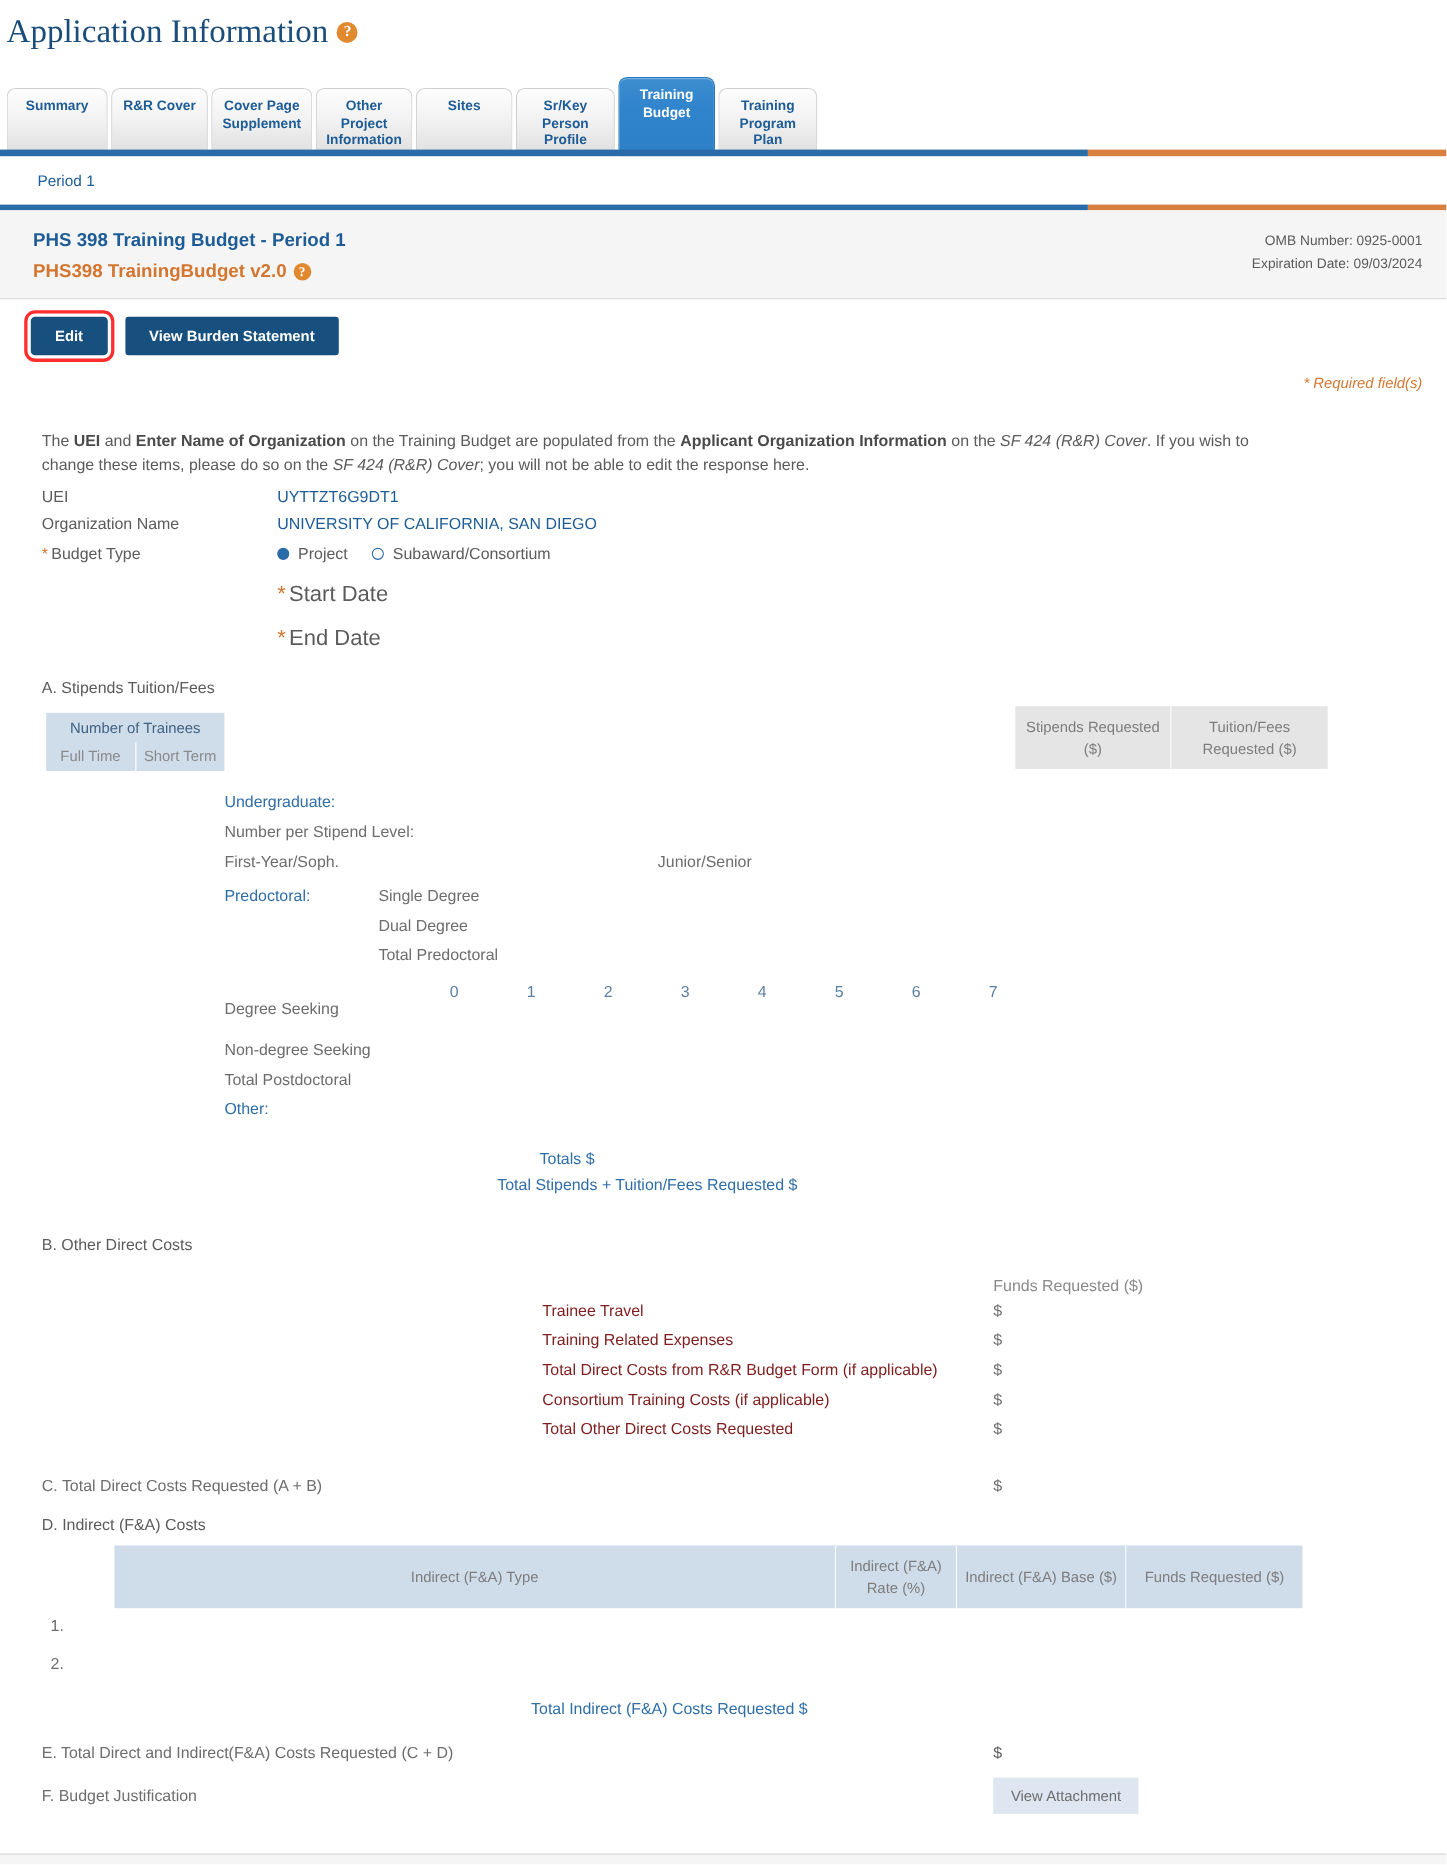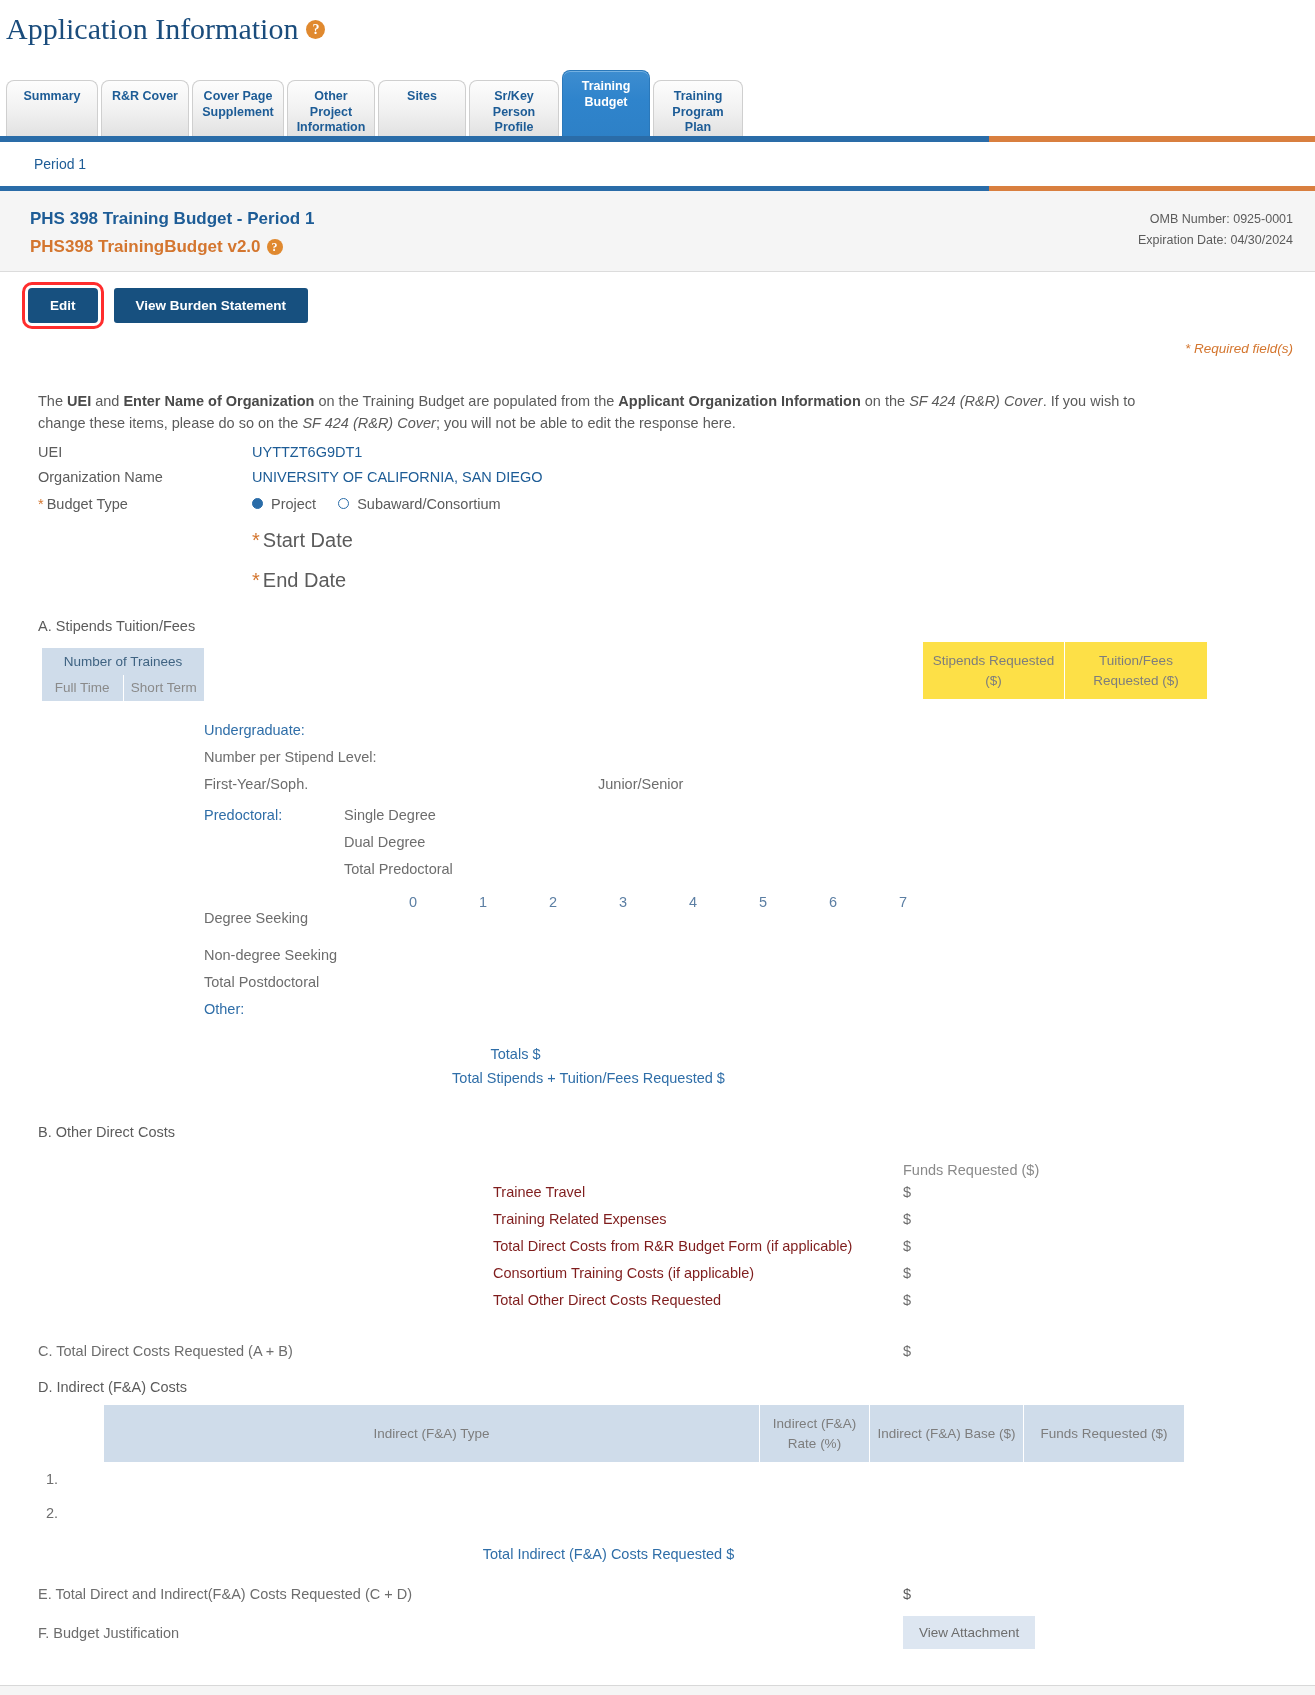--- a/index.html
+++ b/index.html
@@ -210,21 +210,21 @@
     flex:1;text-align:center;padding:5px 0 6px 0;color:#8a8a8a;font-size:13.5px;
   }
   .trainee-hdr .bottom div:first-child{ border-right:1px solid #ffffff;}
 
   .money-hdr{
     position:absolute; right:86px; top:-6px;
     display:flex;
   }
   .money-hdr div{
     width:142px;
-    background:#fde047;
+    background:#e5e5e5;
     color:#7d7d7d;
     font-size:13.5px;
     text-align:center;
     padding:9px 4px;
     line-height:1.45;
   }
   .money-hdr div:first-child{ border-right:1px solid #ffffff;}
 
   .rowline{ display:flex; align-items:baseline; min-height:27px;}
   .lbl-blue{ color:#2f6ea8; font-size:14.5px;}
@@ -375,21 +375,21 @@
 <div class="form-header">
   <div class="fh-left">
     <div class="t1">PHS 398 Training Budget - Period 1</div>
     <div class="t2">
       <span>PHS398 TrainingBudget v2.0</span>
       <span class="help-icon sm">?</span>
     </div>
   </div>
   <div class="fh-right">
     <div>OMB Number: 0925-0001</div>
-    <div>Expiration Date: 04/30/2024</div>
+    <div>Expiration Date: 09/03/2024</div>
   </div>
 </div>
 
 <div class="actions">
   <button class="btn outlined">Edit</button>
   <button class="btn">View Burden Statement</button>
 </div>
 
 <div class="required-note">* Required field(s)</div>
 

